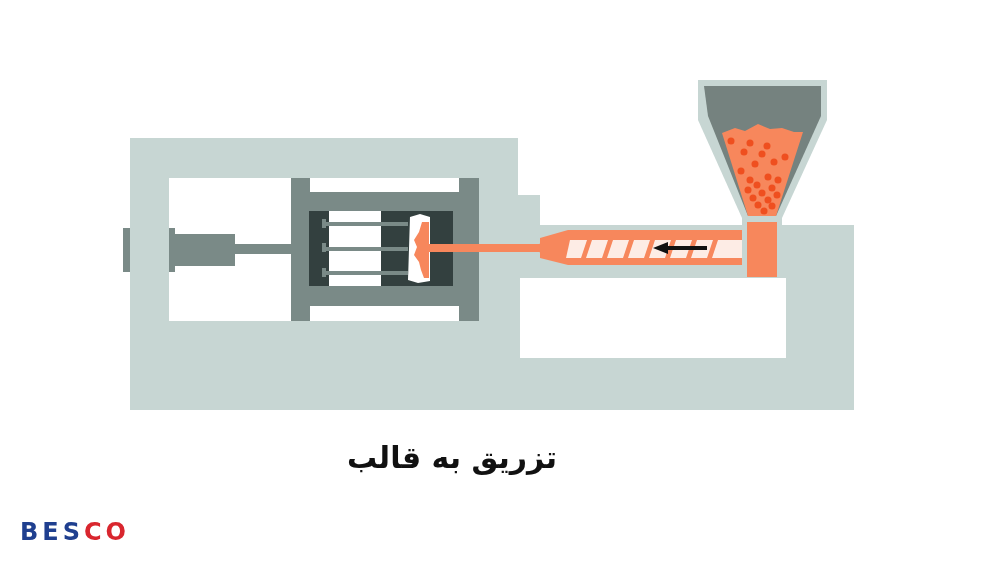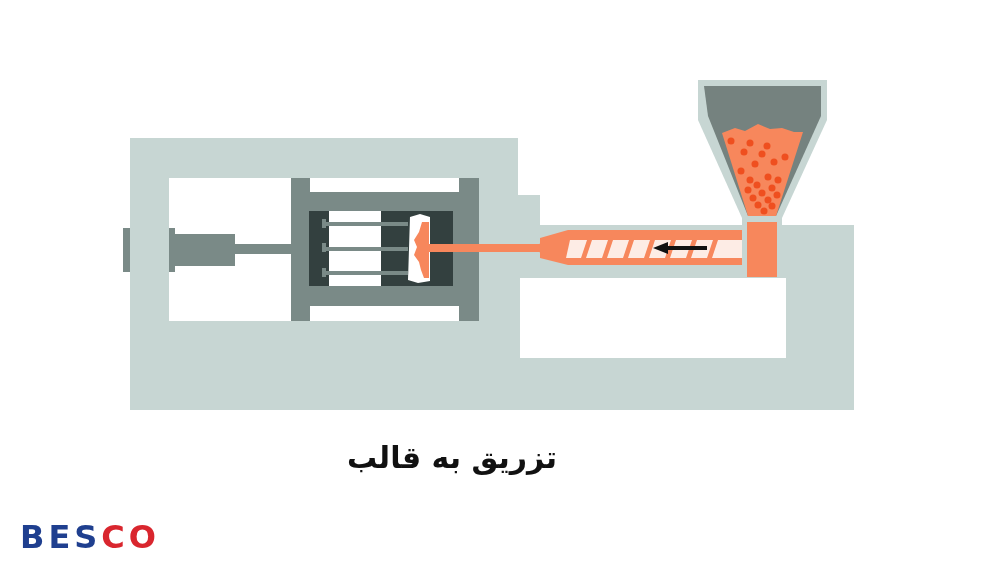--- a/index.html
+++ b/index.html
@@ -1,19 +1,19 @@
 <!DOCTYPE html>
 <html><head>
   <meta charset="utf-8">
   <style>
     html, body { margin:0; padding:0; background:#ffffff; }
     body { width:1000px; height:563px; position:relative; overflow:hidden; font-family:"DejaVu Sans", sans-serif; }
     #diagram { position:absolute; left:0; top:0; }
     .caption { position:absolute; left:0; width:904px; top:440px; text-align:center; font-family:"DejaVu Sans", sans-serif; font-weight:bold; font-size:30px; color:#111; direction:rtl; }
-    .logo { position:absolute; left:20px; top:518px; font-family:"DejaVu Sans", sans-serif; font-weight:bold; font-size:32px; letter-spacing:4px; }
+    .logo { position:absolute; left:20px; top:518px; font-family:"DejaVu Sans", sans-serif; font-weight:bold; font-size:24px; letter-spacing:4px; }
     .logo .blue { color:#1f3f8f; }
     .logo .red { color:#d9262e; }
   </style>
 </head>
 <body>
 
 <svg id="diagram" width="1000" height="563" viewBox="0 0 1000 563" xmlns="http://www.w3.org/2000/svg">
 
   <g fill="#c7d6d3">
     <rect x="130" y="138" width="388" height="272"></rect>

